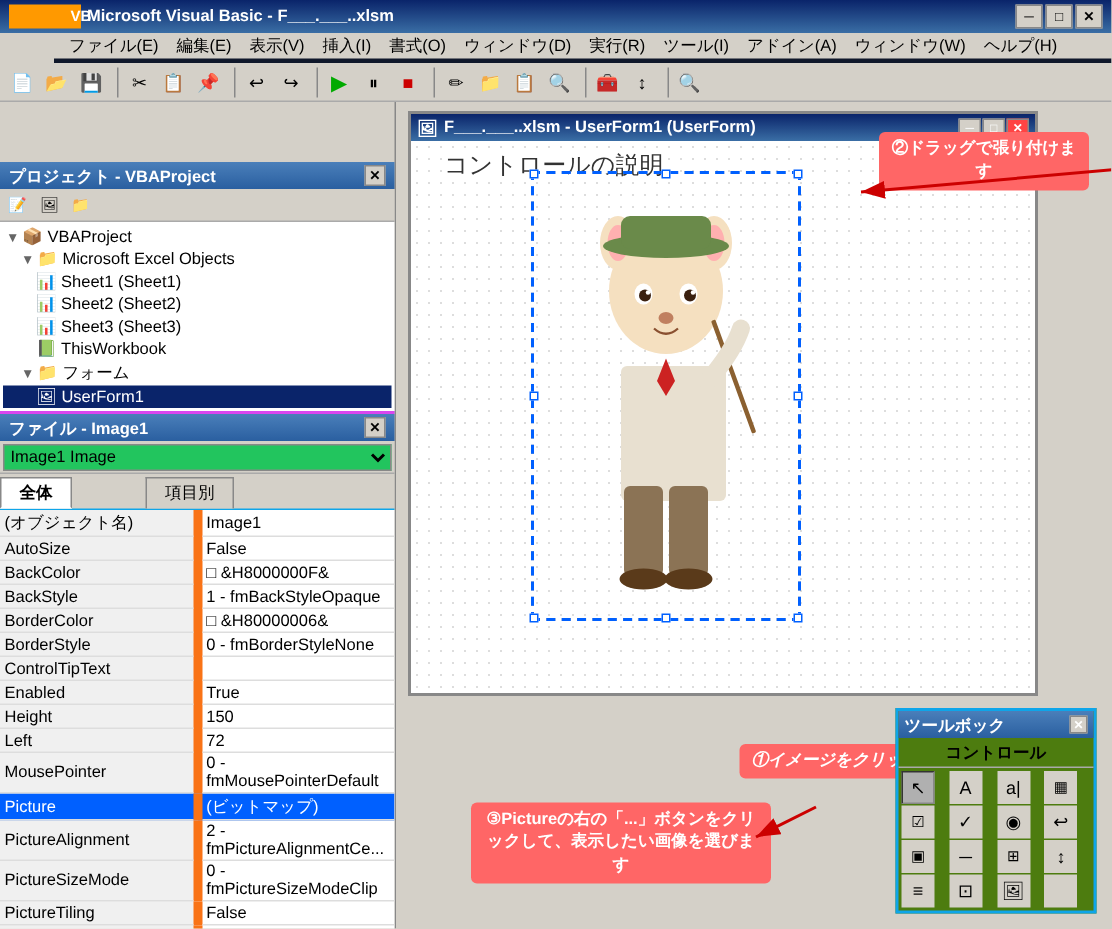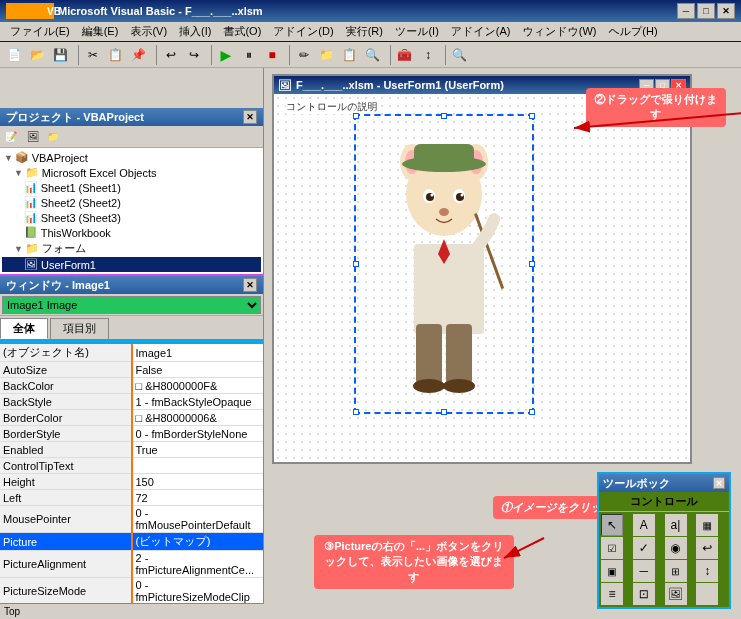--- a/index.html
+++ b/index.html
@@ -47,22 +47,23 @@
       color: #000;
     }
 
     
     .menu-bar {
       background: #d4d0c8;
       height: 20px;
       display: flex;
       align-items: center;
       padding: 0 4px;
-      border-bottom: 1px solid #0f172a;
-      font-size: 11px;
+      border-bottom: 3px solid #0f172a;
+      font-size: 11px;
+      margin-left: 36px;
     }
     .menu-item {
       padding: 1px 6px;
       cursor: pointer;
     }
 
     
     .toolbar {
       background: #d4d0c8;
       height: 26px;
@@ -191,21 +192,22 @@
     .props-selector select {
       width: 100%;
       height: 18px;
       font-size: 11px;
       background: #22c55e;
       border: 1px solid #888;
     }
     .props-tabs {
       background: #d4d0c8;
       display: flex;
-      border-bottom: 5px solid #0ea5e9;
+      border-bottom: 1px solid #0ea5e9;
+      gap: 47px;
     }
     .props-tab {
       padding: 2px 12px;
       font-size: 11px;
       cursor: pointer;
       border: 1px solid #888;
       border-bottom: none;
       background: #d4d0c8;
       margin-right: 2px;
       margin-top: 2px;
@@ -225,21 +227,21 @@
       border-collapse: collapse;
       font-size: 11px;
     }
     .props-table td {
       padding: 1px 3px;
       border-bottom: 1px solid #ddd;
       height: 16px;
     }
     .props-table td:first-child {
       width: 50%;
-      border-right: 2px solid #f97316;
+      border-right: 6px solid #f97316;
       background: #f0f0f0;
     }
     .props-table tr.highlighted td {
       background: #0060ff !important;
       color: white;
     }
     .props-table tr.highlighted td:first-child {
       background: #0060ff;
     }
 
@@ -287,22 +289,22 @@
     }
     .form-content {
       flex: 1;
       background: white;
       position: relative;
       overflow: hidden;
     }
     .form-label {
       position: absolute;
       top: 6px;
-      left: 12px;
-      font-size: 10px;
+      left: 22px;
+      font-size: 16px;
       color: #333;
       background: white;
     }
     
     .form-content::before {
       content: '';
       position: absolute;
       top: 0; left: 0; right: 0; bottom: 0;
       background-image: radial-gradient(circle, #aaa 1px, transparent 1px);
       background-size: 8px 8px;
@@ -467,21 +469,21 @@
     <div class="tb-btn">✕</div>
   </div>
 </div>
 
 <div class="menu-bar">
   <span class="menu-item">ファイル(E)</span>
   <span class="menu-item">編集(E)</span>
   <span class="menu-item">表示(V)</span>
   <span class="menu-item">挿入(I)</span>
   <span class="menu-item">書式(O)</span>
-  <span class="menu-item">アドイン(D)</span>
+  <span class="menu-item">ウィンドウ(D)</span>
   <span class="menu-item">実行(R)</span>
   <span class="menu-item">ツール(I)</span>
   <span class="menu-item">アドイン(A)</span>
   <span class="menu-item">ウィンドウ(W)</span>
   <span class="menu-item">ヘルプ(H)</span>
 </div>
 
 <div class="toolbar">
   <div class="tool-btn">📄</div>
   <div class="tool-btn">📂</div>
@@ -563,21 +565,21 @@
         <div class="tree-item selected">
           <span style="display:inline-block;width:20px"></span>
           <span class="tree-icon">🖼</span>
           <span>UserForm1</span>
         </div>
       </div>
     </div>
 
     <div class="props-panel">
       <div class="props-header">
-        <span>ウィンドウ - Image1</span>
+        <span>ファイル - Image1</span>
         <div class="panel-header-close">✕</div>
       </div>
       <div class="props-selector">
         <select>
           <option>Image1  Image</option>
         </select>
       </div>
       <div class="props-tabs">
         <div class="props-tab active">全体</div>
         <div class="props-tab">項目別</div>
@@ -603,26 +605,26 @@
               </tr>
               <tr>
                 <td>BorderColor</td>
                 <td>□ &amp;H80000006&amp;</td>
               </tr>
               <tr>
                 <td>BorderStyle</td>
                 <td>0 - fmBorderStyleNone</td>
               </tr>
               <tr>
+                <td>ControlTipText</td>
+                <td></td>
+              </tr>
+              <tr>
                 <td>Enabled</td>
                 <td>True</td>
-              </tr>
-              <tr>
-                <td>ControlTipText</td>
-                <td></td>
               </tr>
               <tr>
                 <td>Height</td>
                 <td>150</td>
               </tr>
               <tr>
                 <td>Left</td>
                 <td>72</td>
               </tr>
               <tr>
@@ -650,23 +652,20 @@
                 <td>0 - fmSpecialEffectFlat</td>
               </tr>
               <tr>
                 <td>Tag</td>
                 <td></td>
               </tr>
             </tbody>
         </table>
       </div>
 
-      <div class="status-bar">
-        <span>Top</span>
-      </div>
     </div>
 
   </div>
 
   <div class="workspace">
 
     <div class="form-window">
       <div class="form-title-bar">
         <span style="margin-right:4px">🖼</span>
         <span>F___.___..xlsm - UserForm1 (UserForm)</span>

